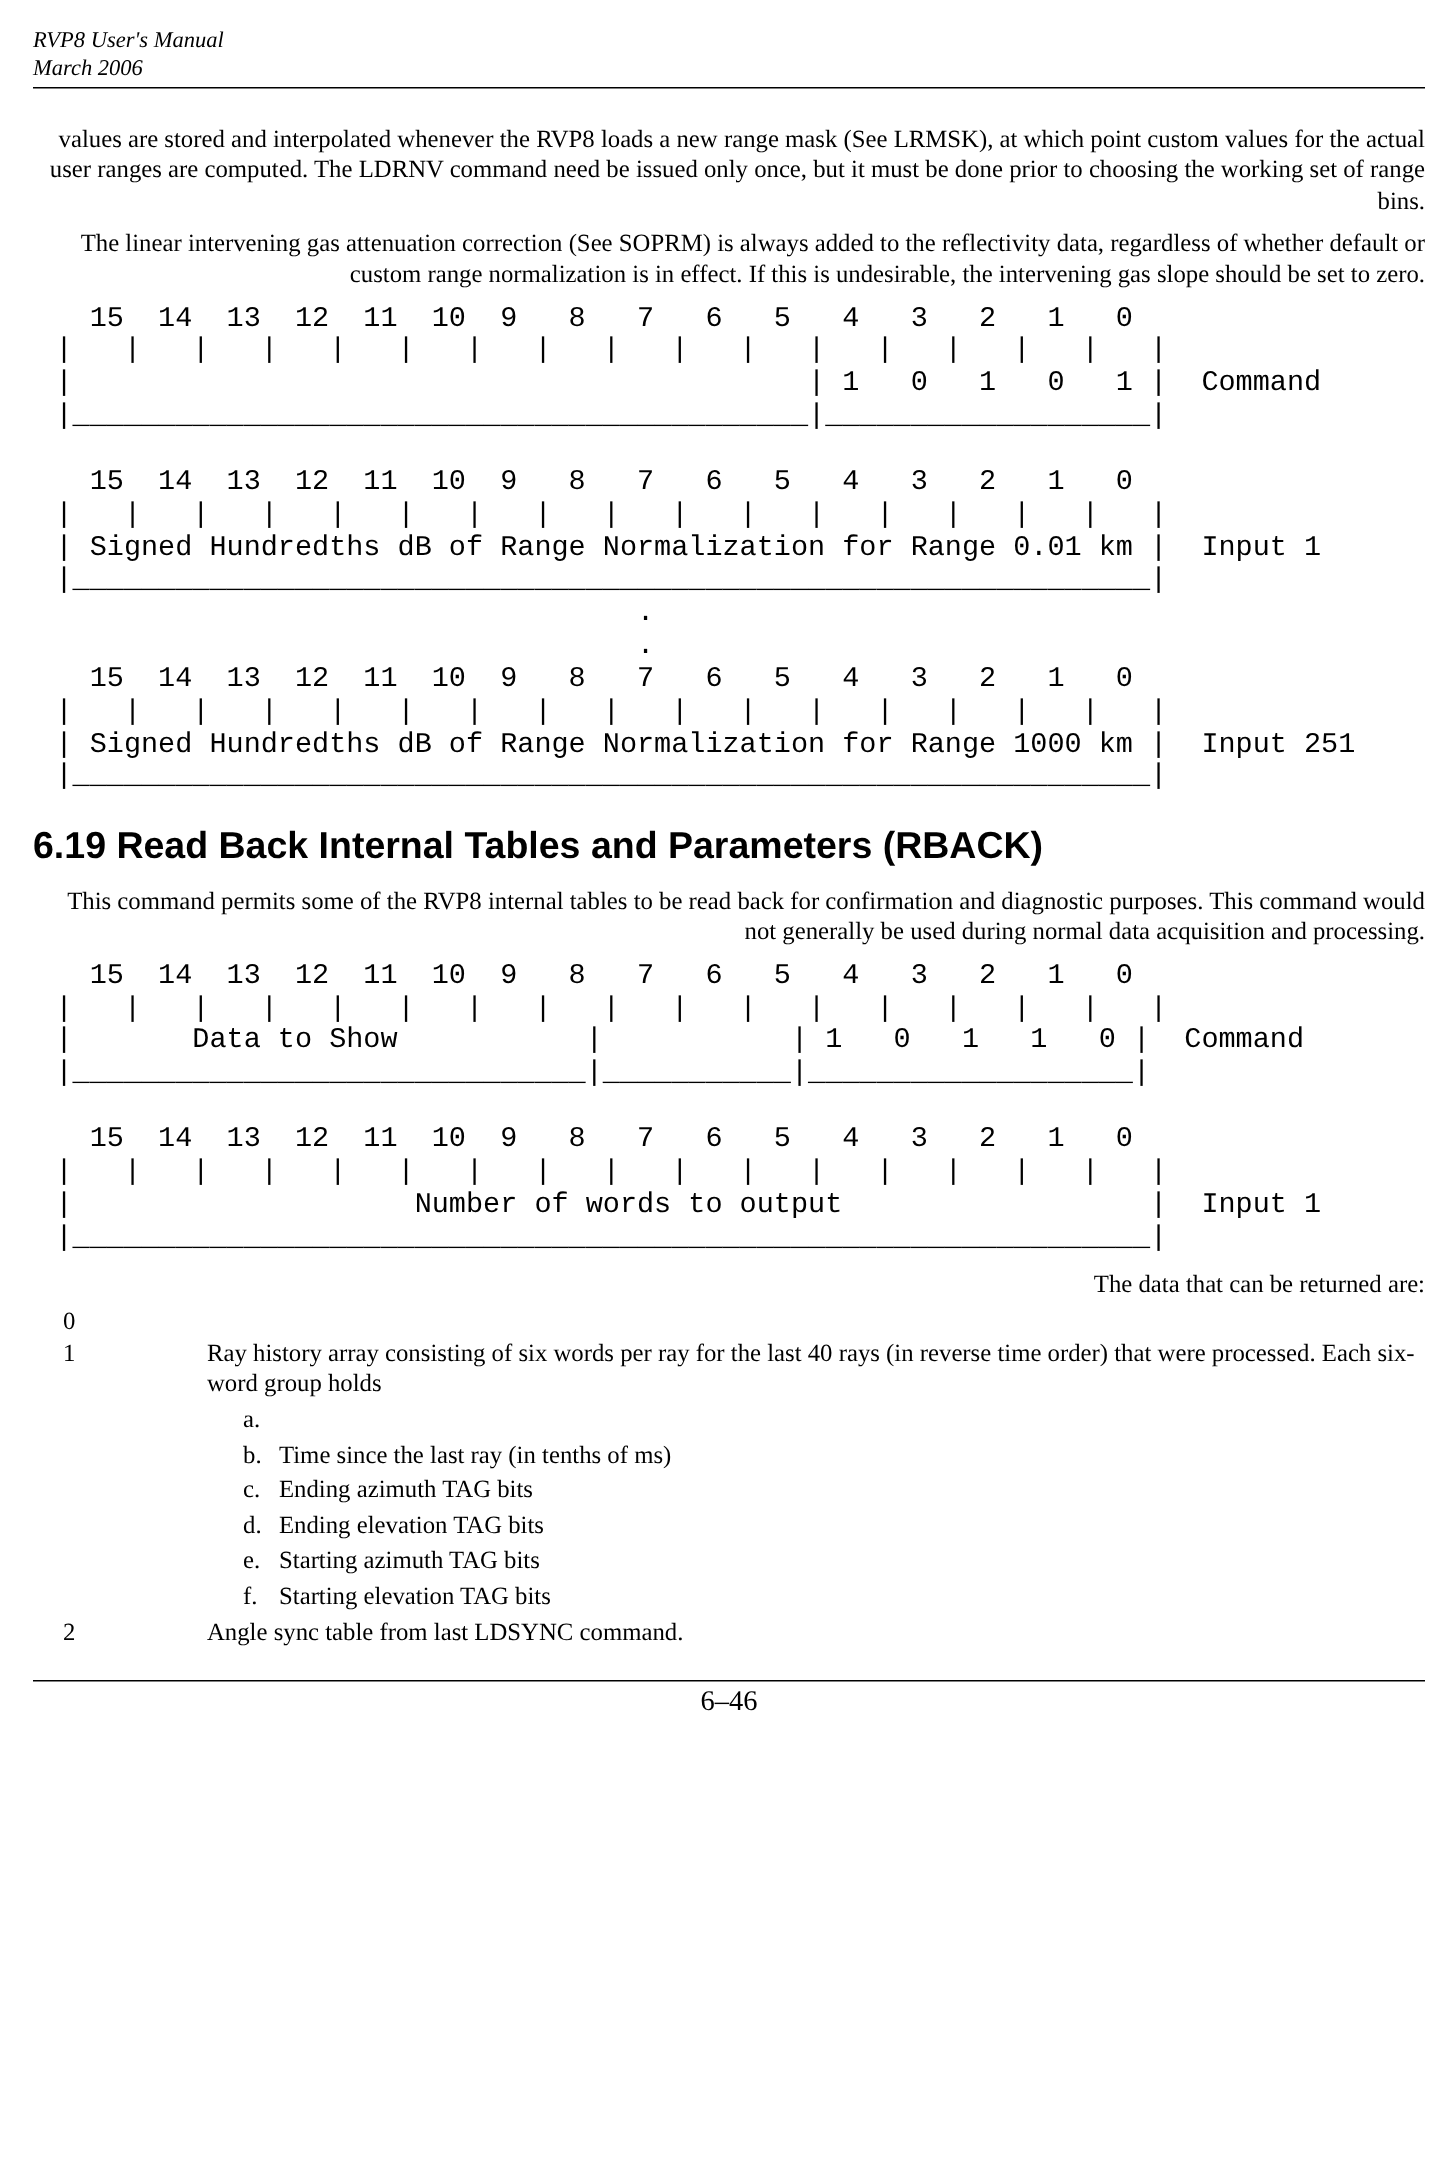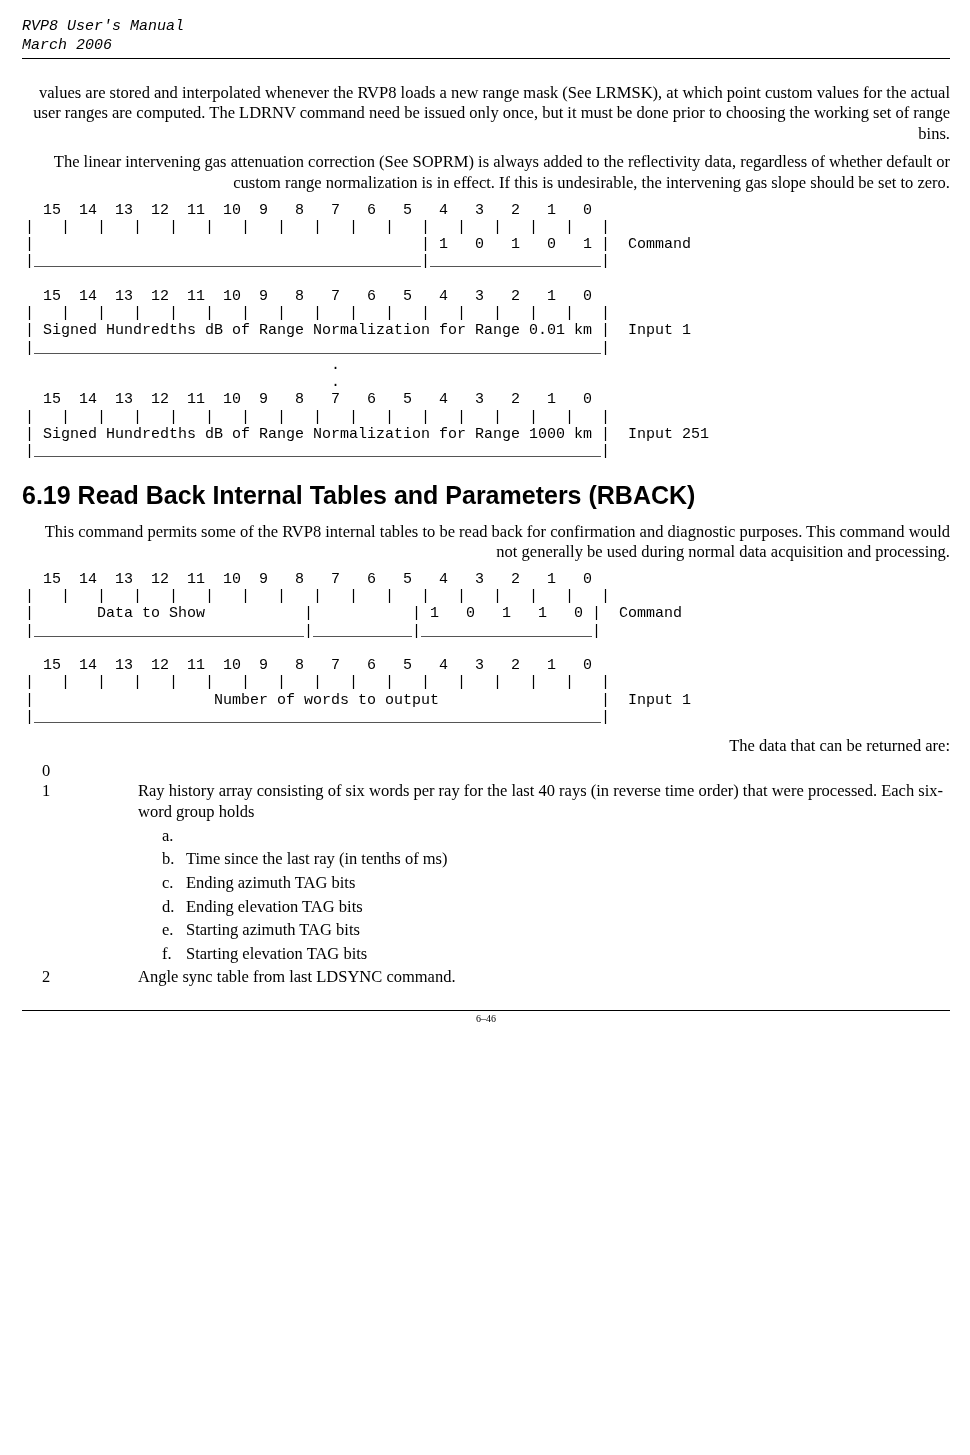--- a/index.html
+++ b/index.html
@@ -16,32 +16,31 @@
     display: flex;
     justify-content: space-between;
     font-style: italic;
     font-size: 15px;
     border-bottom: 1px solid #000;
     padding-bottom: 2px;
     margin-bottom: 24px;
   }
   .header-left, .header-right {
     white-space: pre;
-    font-family: Liberation Mono, monospace;
   }
   .para {
     margin: 0 0 8px 0;
     text-align: right;
   }
   .mono {
     font-family: "Courier New", Courier, monospace;
-    font-size: 15px;
+    font-size: 19px;
     white-space: pre;
     line-height: 1.15;
-    margin: 6px 0 10px 3px;
+    margin: 6px 0 10px 15px;
   }
   h2.section {
     font-family: Arial, Helvetica, sans-serif;
     font-weight: bold;
     font-size: 25px;
     margin: 20px 0 10px 0;
   }
   .desc-list {
     margin: 4px 0 0 0;
   }
@@ -65,21 +64,21 @@
     margin: 3px 0;
   }
   .sublist .letter {
     width: 24px;
     flex-shrink: 0;
   }
   .footer {
     border-top: 1px solid #000;
     margin-top: 22px;
     text-align: center;
-    font-size: 10px;
+    font-size: 19px;
     padding-top: 2px;
   }
 </style>
 </head>
 <body>
 
 <div class="header">
   <div class="header-left"><span>RVP8 User's Manual</span>
 <span>March 2006</span></div>
 </div>

